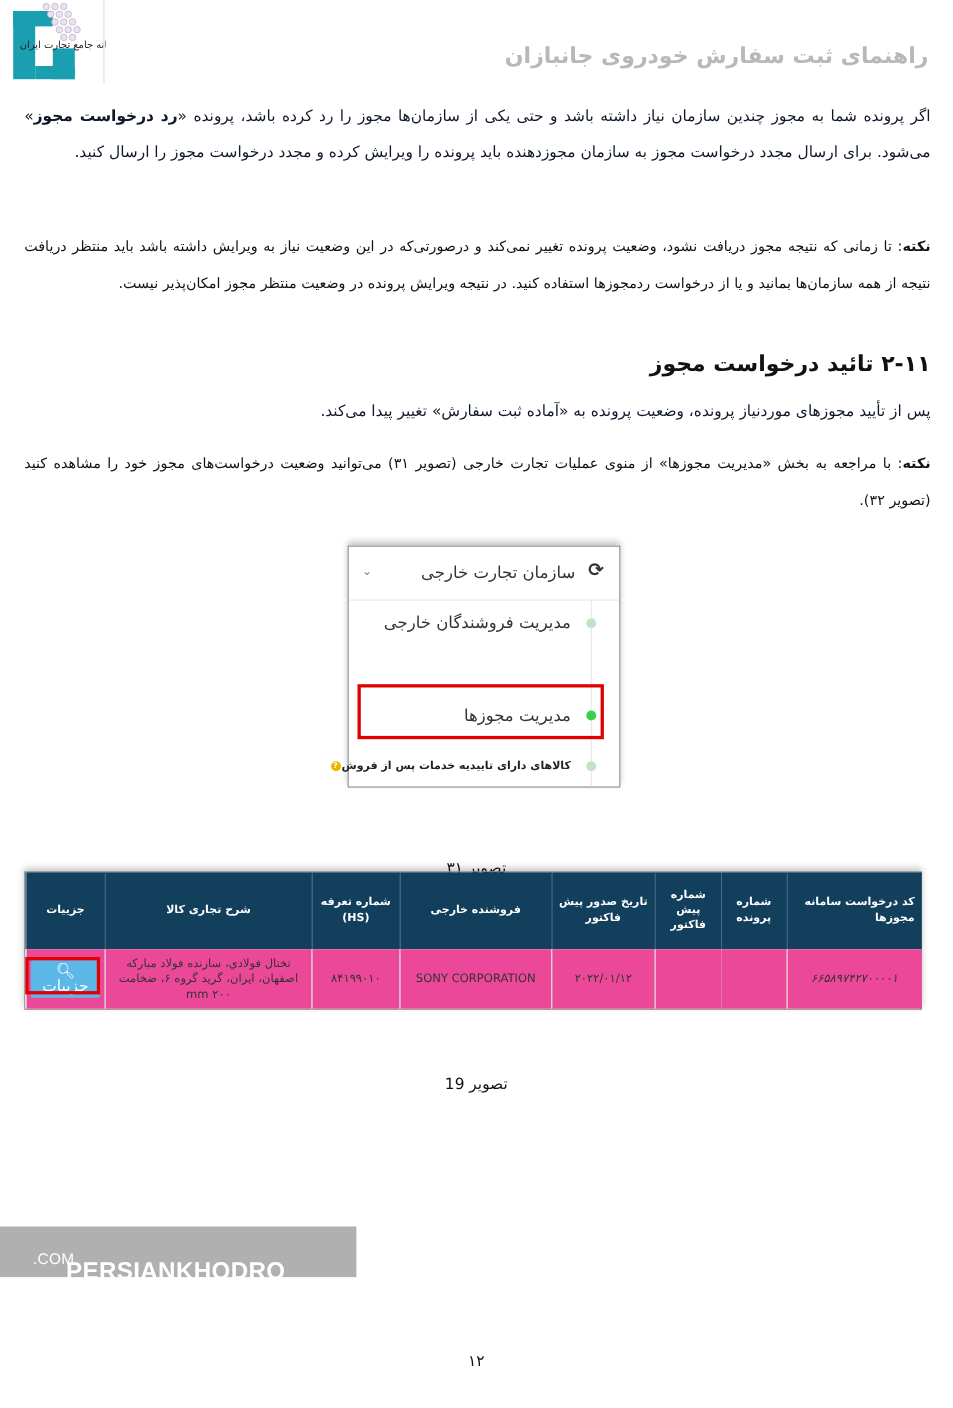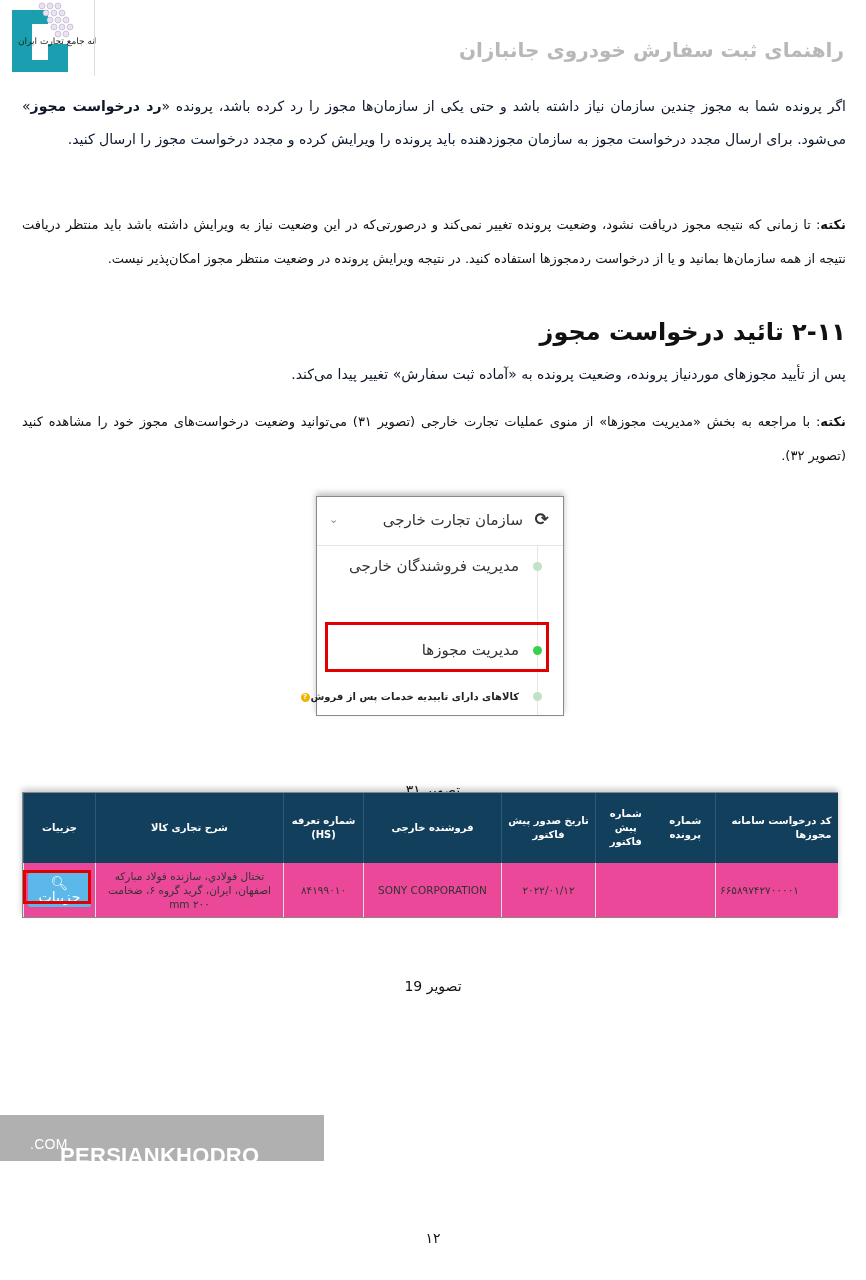--- a/index.html
+++ b/index.html
@@ -7,21 +7,21 @@
   .abs { position:absolute; }
 
   
   .logo { left:8px; top:0; width:88px; height:76px; }
   .logo-divider { left:94px; top:0; width:1px; height:76px; background:#ddd; }
   .header-title { right:22px; top:38px; font-size:20px; font-weight:bold; color:#b8b8b8; direction:rtl; white-space:nowrap; }
 
   .para { right:20px; left:22px; direction:rtl; text-align:justify; font-size:14px; line-height:33px; color:#0f172a; }
   .note { right:20px; left:22px; direction:rtl; text-align:justify; font-size:13px; line-height:34px; color:#111; }
   .b { font-weight:bold; }
-  .section-title { right:20px; top:318px; direction:rtl; font-size:24px; font-weight:bold; }
+  .section-title { right:20px; top:318px; direction:rtl; font-size:20px; font-weight:bold; }
 
   
   .menu { left:316px; top:496px; width:246px; height:218px; border:1px solid #8a8a8a; background:#fff; box-shadow:0 -3px 6px rgba(0,0,0,0.25); }
   .menu-head { position:absolute; left:0; right:0; top:0; height:48px; border-bottom:1px solid #e5e5e5; direction:rtl; }
   .menu-head .refresh { position:absolute; right:14px; top:12px; font-size:17px; font-weight:bold; color:#333; }
   .menu-head .label { position:absolute; right:40px; top:14px; font-size:15px; color:#333; }
   .menu-head .chev { position:absolute; left:12px; top:16px; font-size:11px; color:#888; }
   .menu-line { position:absolute; right:25px; top:48px; bottom:0; width:1px; background:#e6e6e6; }
   .menu-item { position:absolute; left:0; right:0; height:40px; direction:rtl; }
   .menu-item .dot { position:absolute; right:21px; top:15px; width:9px; height:9px; border-radius:50%; background:#bfe3c4; }
@@ -136,21 +136,21 @@
         <th>شماره پیش فاکتور</th>
         <th>تاریخ صدور پیش فاکتور</th>
         <th>فروشنده خارجی</th>
         <th>شماره تعرفه (HS)</th>
         <th>شرح تجاری کالا</th>
         <th>جزییات</th>
       </tr>
     </thead>
     <tbody>
       <tr>
-        <td style="text-align:left;">۶۶۵۸۹۷۴۲۷۰۰۰۰۱</td>
+        <td style="text-align:center;font-style:italic;">۶۶۵۸۹۷۴۲۷۰۰۰۰۱</td>
         <td style="border-left:none;"></td>
         <td></td>
         <td>۲۰۲۲/۰۱/۱۲</td>
         <td>SONY CORPORATION</td>
         <td>۸۴۱۹۹۰۱۰</td>
         <td>تختال فولادي، سازنده فولاد مباركه اصفهان، ایران، گرید گروه ۶، ضخامت ۲۰۰ mm</td>
         <td>
           <span class="details-btn"><span>🔍︎</span><span>جزییات</span></span>
         </td>
       </tr>

